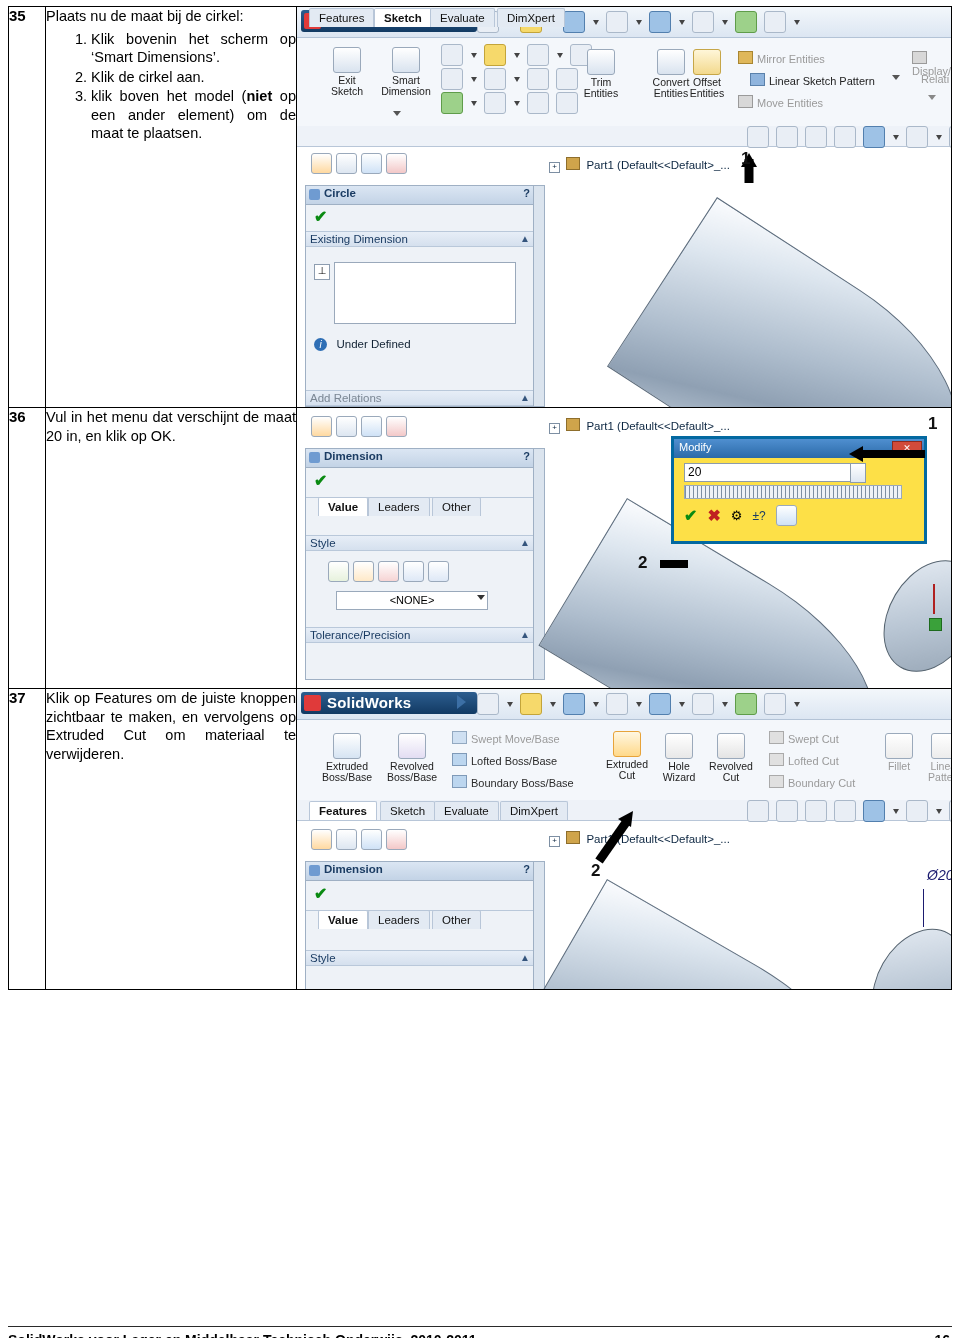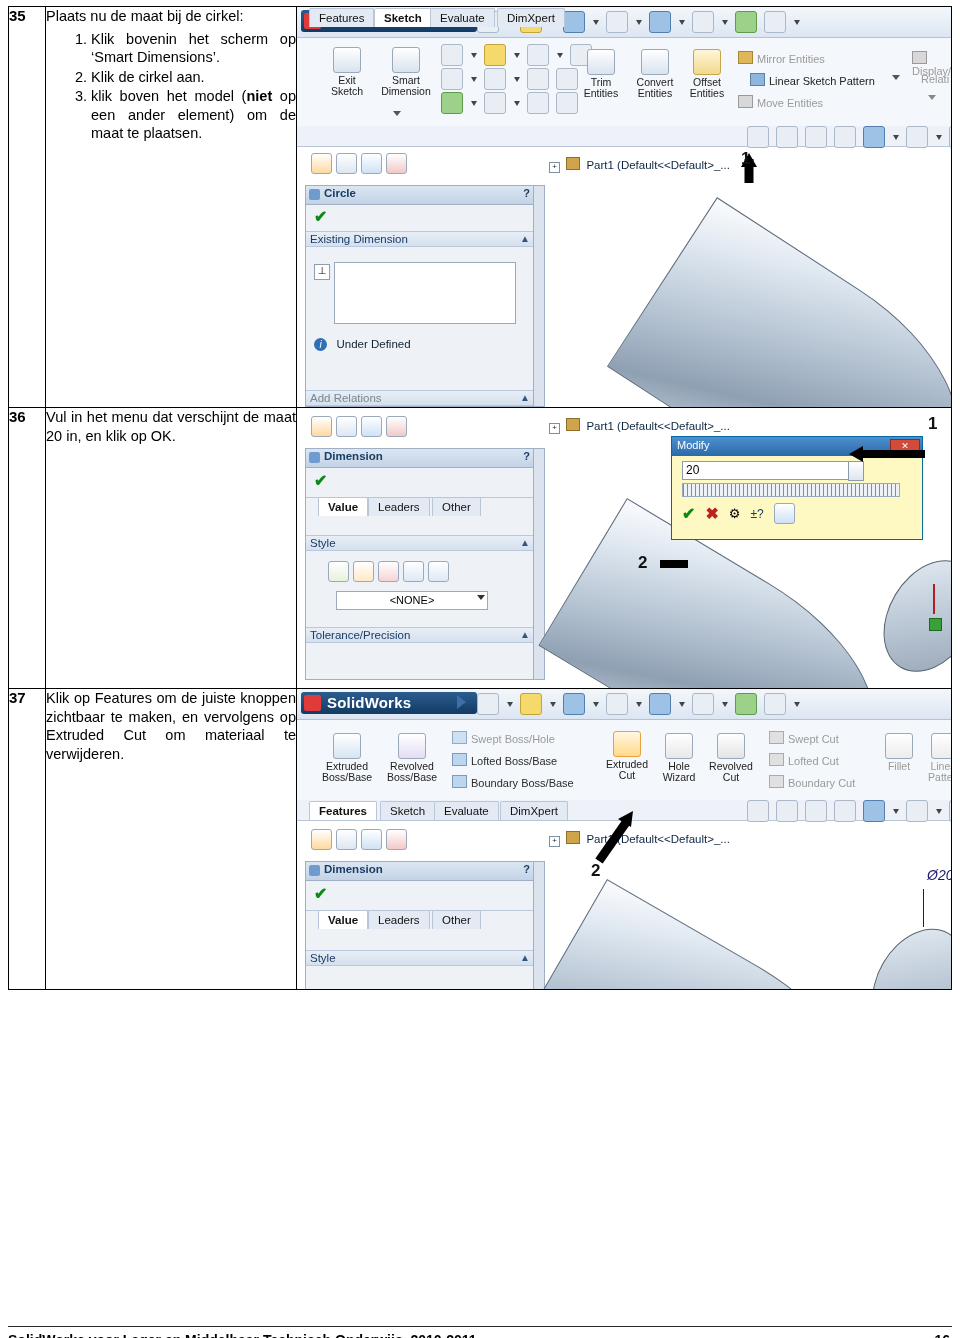--- a/index.html
+++ b/index.html
@@ -100,21 +100,21 @@
   .cyl .body{position:absolute;left:0;top:0;width:100%;height:100%;
      background:linear-gradient(160deg,#fbfcfe 0%,#dde6ef 18%,#aebdcd 45%,#8fa0b3 62%,#c7d3df 82%,#eef3f8 100%);
      border:1px solid #5d6c7c;}
   .ellipse{position:absolute;border:1px solid #55636f;border-radius:50%;
      background:linear-gradient(140deg,#e9eff6,#b9c6d4 55%,#94a3b3);}
 
   .callout{position:absolute;font-size:17px;font-weight:bold;color:#111;}
   .dimtext{position:absolute;font-size:15px;color:#1b1b6f;font-style:italic;}
 
   
-  .modify{position:absolute;background:#fef9c3;border:1px solid #0369a1;}
+  .modify{position:absolute;background:#fde047;border:3px solid #0369a1;}
   .modify .hd{height:17px;background:linear-gradient(#4f8fd0,#2b6aa8);color:#fff;font-size:11px;padding:2px 4px 0 5px;}
   .modify .xbtn{position:absolute;right:2px;top:2px;width:28px;height:13px;background:#d24b3a;border:1px solid #8d2a1d;color:#fff;font-size:9px;text-align:center;line-height:12px;}
   .spin{position:absolute;border:1px solid #8c9bab;background:#fff;font-size:12px;padding-left:3px;}
   .ruler{position:absolute;background:repeating-linear-gradient(to right,#7d8fa3 0 1px,#eef2f7 1px 4px);border:1px solid #9aa9bb;}
 
   
   .footer{position:absolute;left:0;bottom:12px;width:960px;}
   .footline{position:absolute;left:8px;right:8px;top:0;border-top:1px solid #2a2a2a;}
   .f1{position:absolute;left:8px;top:6px;font-size:14px;font-weight:bold;}
   .fpage{position:absolute;right:10px;top:6px;font-size:14px;font-weight:bold;}
@@ -201,21 +201,21 @@
                 <span class="caret"></span>
           <span class="tbtn"></span>
           <span class="tbtn"></span>
         </div>
 
         <div class="rbtn" style="left:281px;top:42px;width:46px;">
           <span class="ic"></span>
           <span>Trim</span><br>
           <span>Entities</span>
         </div>
-        <div class="rbtn" style="left:330px;top:42px;width:56px;text-align:center;">
+        <div class="rbtn" style="left:346px;top:42px;width:56px;text-align:center;">
           <span class="ic"></span>
           <span>Convert</span><br>
           <span>Entities</span>
         </div>
         <div class="rbtn" style="left:386px;top:42px;width:48px;">
           <span class="ic y" style="background:linear-gradient(#fff6d9,#f3d98d);border-color:#c6a648;"></span>
           <span>Offset</span><br>
           <span>Entities</span>
         </div>
 
@@ -434,21 +434,21 @@
           <span>Extruded</span><br>
           <span>Boss/Base</span>
         </div>
         <div class="rbtn" style="left:84px;top:44px;width:62px;">
           <span class="ic" style="background:linear-gradient(#fff,#e3ddf3);"></span>
           <span>Revolved</span><br>
           <span>Boss/Base</span>
         </div>
 
         <div class="rtext dim" style="left:155px;top:42px;">
-          <span style="display:inline-block;width:13px;height:11px;background:#cfe0f2;border:1px solid #93a9c1;vertical-align:-1px;margin-right:4px;"></span><span>Swept Boss/Hole</span>
+          <span style="display:inline-block;width:13px;height:11px;background:#cfe0f2;border:1px solid #93a9c1;vertical-align:-1px;margin-right:4px;"></span><span>Swept Move/Base</span>
         </div>
         <div class="rtext" style="left:155px;top:64px;color:#2b2b2b;">
           <span style="display:inline-block;width:13px;height:11px;background:#bcd6ef;border:1px solid #7f9ab8;vertical-align:-1px;margin-right:4px;"></span><span>Lofted Boss/Base</span>
         </div>
         <div class="rtext" style="left:155px;top:86px;color:#2b2b2b;">
           <span style="display:inline-block;width:13px;height:11px;background:#bcd6ef;border:1px solid #7f9ab8;vertical-align:-1px;margin-right:4px;"></span><span>Boundary Boss/Base</span>
         </div>
 
         <div class="rbtn sel" style="left:302px;top:42px;width:56px;">
           <span class="ic"></span>

